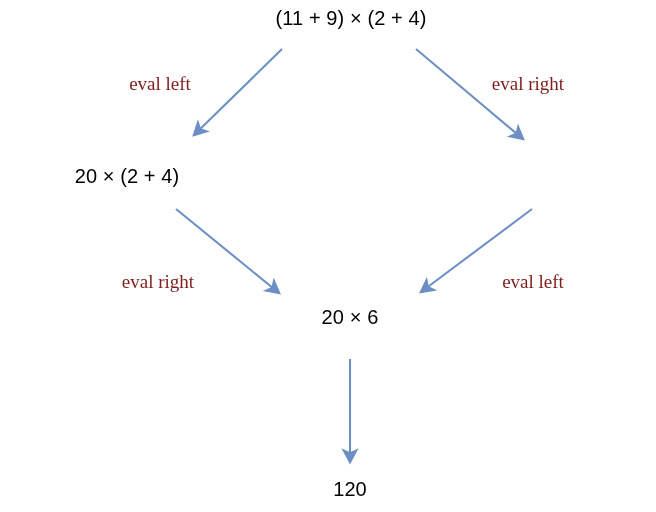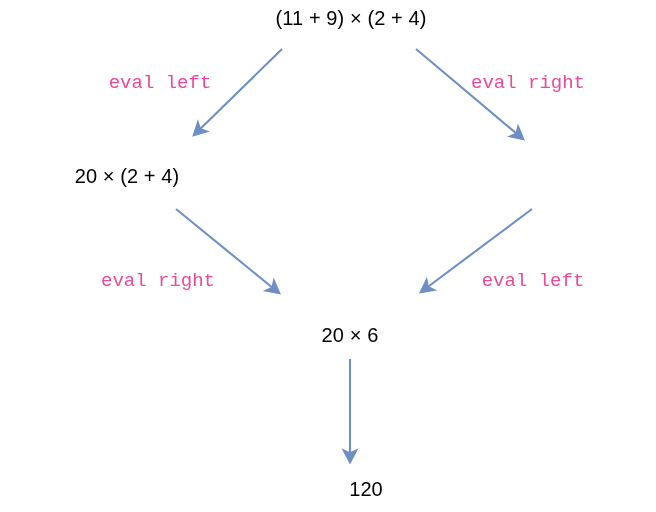--- a/index.html
+++ b/index.html
@@ -31,32 +31,32 @@
     position: absolute;
     color: #000000;
     font-size: 20px;
     line-height: 24px;
     white-space: nowrap;
     font-family: "Liberation Sans", sans-serif;
     letter-spacing: 0.1px;
   }
   .edge-label {
     position: absolute;
-    color: #ec4899;
+    color: #7f1d1d;
     font-size: 19px;
     line-height: 23px;
     white-space: nowrap;
-    font-family: Liberation Mono, monospace;
+    font-family: Liberation Serif, serif;
   }
   
   .n-root   { left: 328px; top: 6px;   transform: translateX(-50%); }
   .n-left   { left: 104px;  top: 164px; transform: translateX(-50%); }
   .n-right  { left: 575px; top: 164px; transform: translateX(-50%); }
-  .n-mid    { left: 327px; top: 323px; transform: translateX(-50%); }
-  .n-result { left: 343px; top: 477px; transform: translateX(-50%); }
+  .n-mid    { left: 327px; top: 305px; transform: translateX(-50%); }
+  .n-result { left: 327px; top: 477px; transform: translateX(-50%); }
   
   .l-tl { left: 137px; top: 72px;  transform: translateX(-50%); }
   .l-tr { left: 505px; top: 72px;  transform: translateX(-50%); }
   .l-bl { left: 135px; top: 270px; transform: translateX(-50%); }
   .l-br { left: 510px; top: 270px; transform: translateX(-50%); }
 </style>
 </head>
 <body>
 
 <div id="diagram-root">

